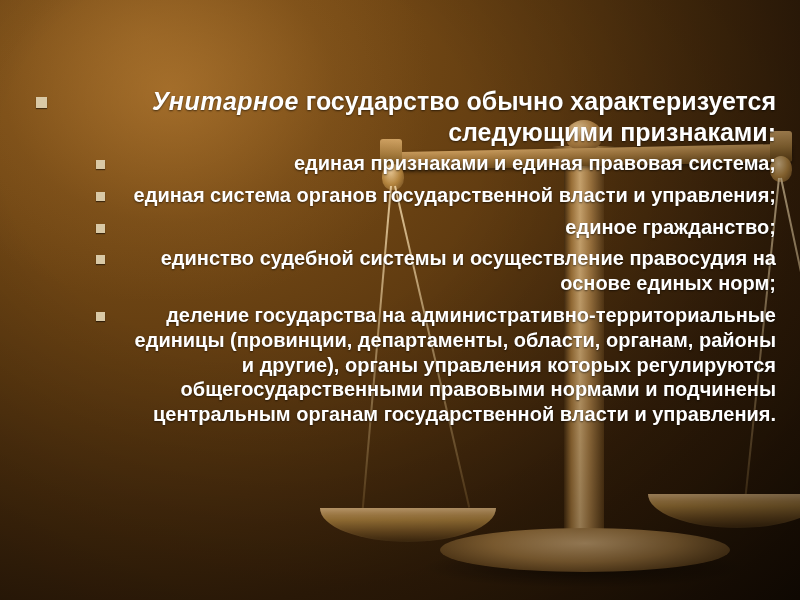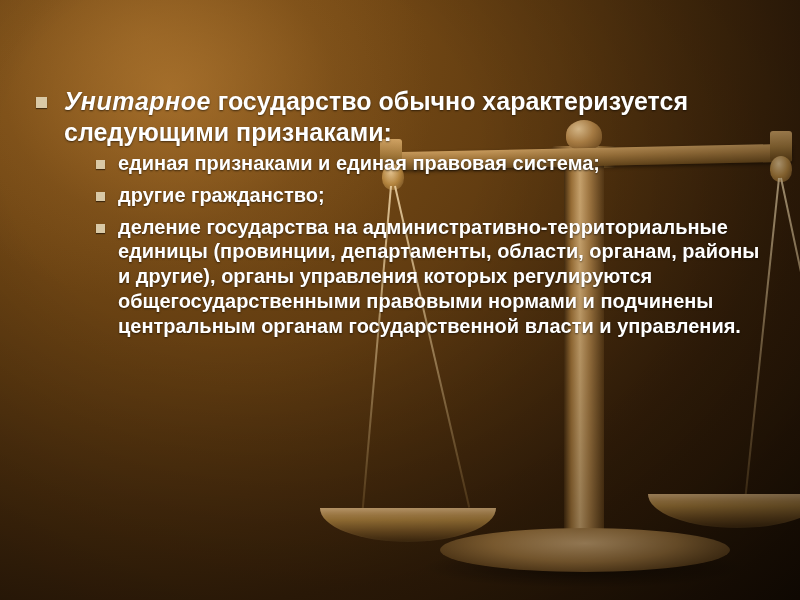--- a/index.html
+++ b/index.html
@@ -139,20 +139,21 @@
   .content {
     position: absolute;
     left: 28px;
     top: 86px;
     width: 748px;
   }
   ul {
     list-style: none;
     margin: 0;
     padding: 0;
+    text-align: right;
   }
   li {
     position: relative;
     color: #ffffff;
     font-weight: bold;
     text-shadow: 0 1px 2px rgba(0,0,0,0.55);
   }
   .level1 {
     font-size: 25px;
     line-height: 1.22;
@@ -229,21 +230,29 @@
         <span class="bullet"></span>
         <span class="emph">Унитарное</span><span> государство обычно характеризуется следующими признаками:</span>
 
         <ul class="sublist">
           <li class="level2">
             <span class="bullet"></span>
             <span>единая признаками и единая правовая система;</span>
           </li>
           <li class="level2">
             <span class="bullet"></span>
-            <span>другие гражданство;</span>
+            <span>единая система органов государственной власти и управления;</span>
+          </li>
+          <li class="level2">
+            <span class="bullet"></span>
+            <span>единое гражданство;</span>
+          </li>
+          <li class="level2">
+            <span class="bullet"></span>
+            <span>единство судебной системы и осуществление правосудия на основе единых норм;</span>
           </li>
           <li class="level2">
             <span class="bullet"></span>
             <span>деление государства на административно-территориальные единицы (провинции, департаменты, области, органам, районы и другие), органы управления которых регулируются общегосударственными правовыми нормами и подчинены центральным органам государственной власти и управления.</span>
           </li>
         </ul>
       </li>
     </ul>
   </div>
 

